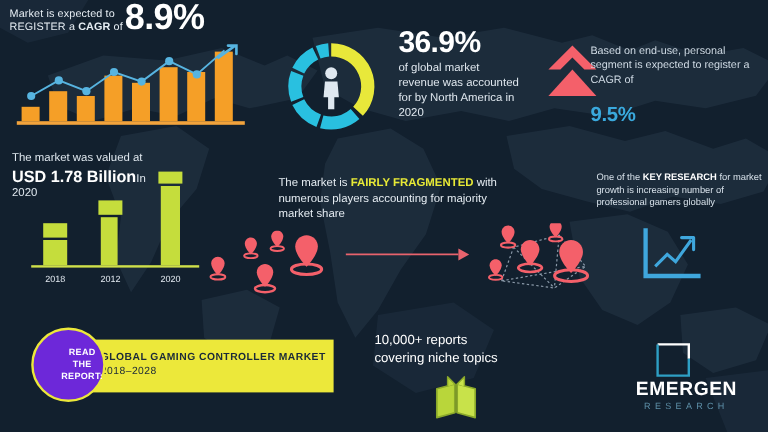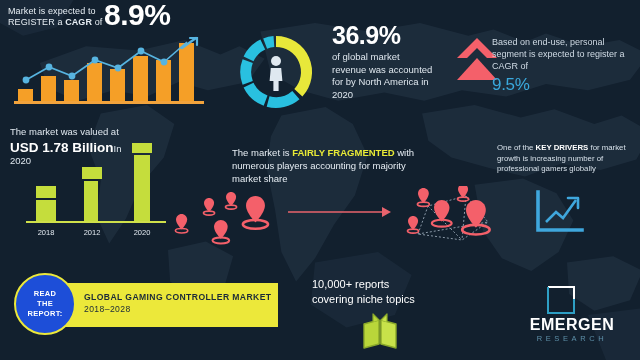--- a/index.html
+++ b/index.html
@@ -56,21 +56,21 @@
   #na-block { left: 332px; top: 22px; width: 104px; }
   #na-block .pct { font-size: 25px; font-weight: bold; color: #fff; letter-spacing: -.5px; line-height: 27px; }
   #na-block .desc { font-size: 9.5px; line-height: 12.5px; color: #dfe7ee; margin-top: 2px; }
 
   
   #chevrons { left: 455px; top: 36px; }
 
   
   #seg-block { left: 492px; top: 36px; width: 144px; }
   #seg-block .desc { font-size: 9px; line-height: 12px; color: #cfdae4; }
-  #seg-block .pct { font-size: 17px; font-weight: normal; color: #3aa9dd; margin-top: 3px; letter-spacing: -.3px; }
+  #seg-block .pct { font-size: 17px; font-weight: bold; color: #3aa9dd; margin-top: 14px; letter-spacing: -.3px; }
 
   
   #valued { left: 10px; top: 126px; width: 160px; }
   #valued .l1 { font-size: 9.5px; color: #dfe7ee; }
   #valued .l2 { font-size: 13.5px; font-weight: bold; color: #ffffff; margin-top: 3px; }
   #valued .l2 .in { font-size: 9.5px; font-weight: normal; color: #dfe7ee; }
   #valued .l3 { font-size: 9.5px; color: #dfe7ee; }
 
   
   #barchart-green { left: 26px; top: 152px; width: 140px; height: 85px; }
@@ -101,23 +101,23 @@
   #chart-icon { left: 532px; top: 190px; }
 
   
   #banner {
     left: 60px; top: 283px; width: 218px; height: 44px;
     background: #ece83a;
   }
   #banner .b1 { position: absolute; left: 24px; top: 9px; font-size: 8.6px; font-weight: bold; color: #1b2a38; letter-spacing: .4px; }
   #banner .b2 { position: absolute; left: 24px; top: 21px; font-size: 8.6px; font-weight: normal; color: #1b2a38; letter-spacing: .4px; }
   #read-circle {
-    left: 14px; top: 273px; width: 58px; height: 58px;
-    border-radius: 50%; background: #1d4ed8; border: 2px solid #ece83a;
-    display: flex; align-items: center; justify-content: center;
+    left: 26px; top: 273px; width: 58px; height: 58px;
+    border-radius: 50%; background: #6d28d9; border: 2px solid #ece83a;
+    display: flex; align-items: center; justify-content: flex-end;
   }
   #read-circle .txt {
     font-size: 7.5px; font-weight: bold; color: #ffffff; text-align: center;
     line-height: 10px; letter-spacing: .3px;
   }
 
   
   #reports { left: 312px; top: 277px; width: 150px; }
   #reports .r1 { font-size: 11px; color: #ffffff; line-height: 15px; }
   #reports .r2 { font-size: 11px; color: #ffffff; line-height: 15px; }
@@ -250,21 +250,21 @@
     <div class="glabel" style="left:100px;width:32px;">2020</div>
   </div>
 
   <div class="layer" id="frag">
     <div class="line"><span>The market is </span><span class="hl">FAIRLY FRAGMENTED</span><span> with</span></div>
     <div class="line">numerous players accounting for majority</div>
     <div class="line">market share</div>
   </div>
 
   <div class="layer" id="drivers">
-    <div class="line"><span>One of the </span><span class="hl">KEY DRIVERS</span><span> for market</span></div>
+    <div class="line"><span>One of the </span><span class="hl">KEY RESEARCH</span><span> for market</span></div>
     <div class="line">growth is increasing number of</div>
     <div class="line">professional gamers globally</div>
   </div>
 
   <div class="layer" id="pins-left">
     <svg width="118" height="62" viewBox="0 0 118 62">
       <g fill="none" stroke="#f4606a" stroke-width="1.6">
 
         <g transform="translate(8,22) scale(0.62)">
           <path d="M9,0 C4,0 0,4 0,9 C0,16 9,25 9,25 C9,25 18,16 18,9 C18,4 14,0 9,0 Z" fill="#f4606a" stroke="none"></path>

